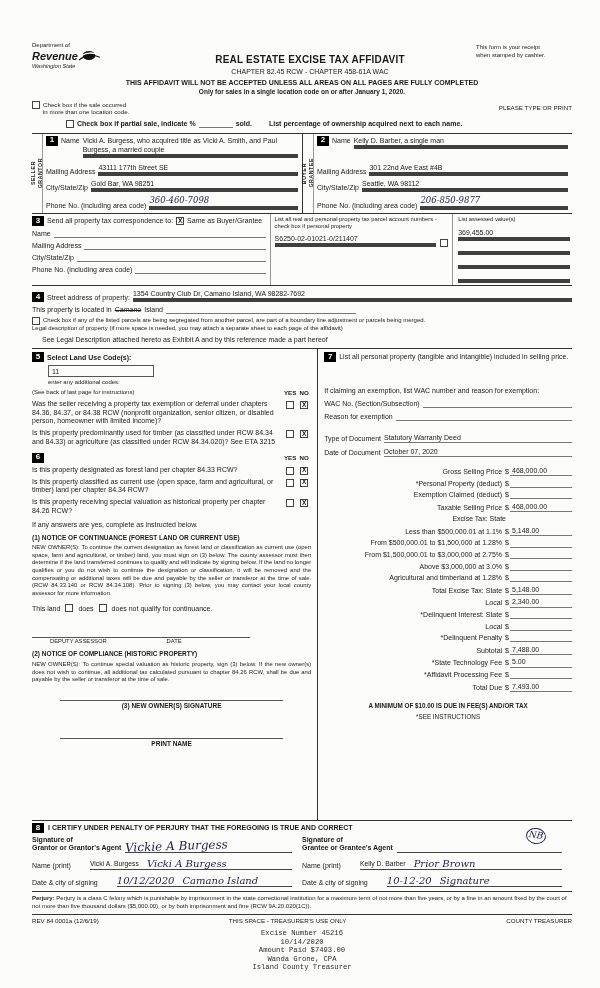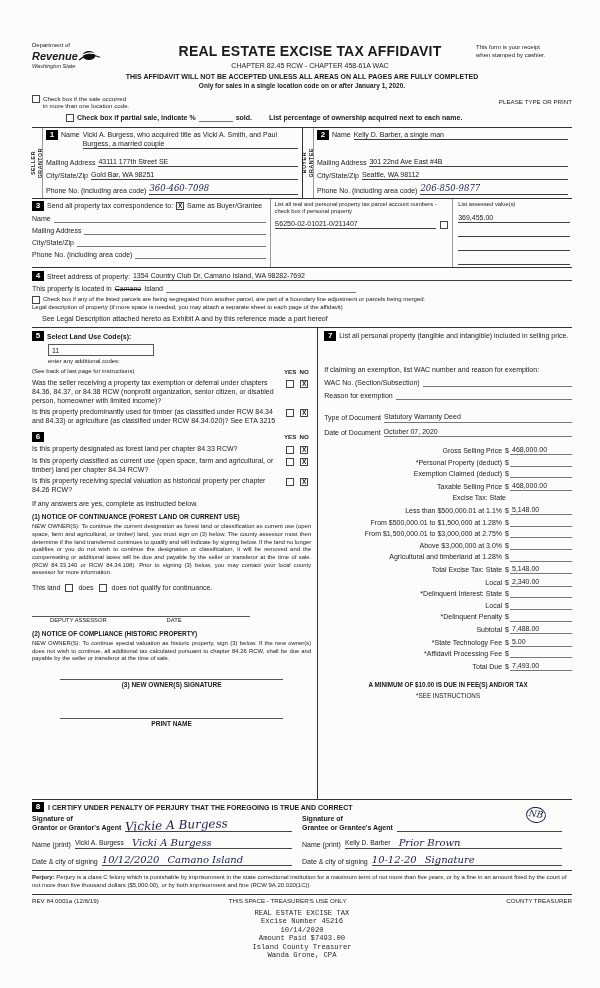--- a/index.html
+++ b/index.html
@@ -10,34 +10,34 @@
     padding:42px 28px 0 32px; font-size:7px; line-height:1.3; overflow:hidden;
   }
   .b { font-weight:bold; }
   .sm { font-size:6px; }
   .xs { font-size:5.8px; }
   .row { display:flex; align-items:flex-end; gap:3px; }
   .cb { display:inline-flex; align-items:center; justify-content:center; flex:none;
         width:8px; height:8px; border:1px solid #444; background:#fff;
         font-size:6.5px; font-weight:bold; line-height:1; }
   .fill { flex:1; border-bottom:1px solid #777; min-height:8px; }
-  .u { border-bottom:1px solid #404040; }
+  .u { border-bottom:4px solid #404040; }
   .badge { display:inline-flex; align-items:center; justify-content:center; flex:none;
            width:12px; height:10px; background:#000; color:#fff; font-weight:bold; font-size:8px; }
   .hw { font-family:"DejaVu Serif", serif; font-style:italic; color:#232356; }
 
   
   .hdr { display:flex; align-items:flex-start; }
   .logo { width:112px; line-height:1.1; }
   .logo-sub { font-size:6px; }
   .logo-main { display:flex; align-items:center; gap:0; }
   .logo-rev { font-size:11px; font-weight:bold; font-style:italic; }
   .logo-sub2 { font-size:5.5px; font-style:italic; }
   .hdr-c { flex:1; text-align:center; }
-  .title { font-size:14px; letter-spacing:.2px; }
+  .title { font-size:10px; letter-spacing:.2px;margin-top:11px; }
   .chapter { font-size:7px; margin-top:1px; }
   .hdr-r { width:96px; font-size:6px; text-align:left; line-height:1.25; padding-top:2px; }
   .warn { text-align:center; font-size:7px; margin-top:2px; }
   .only { text-align:center; font-size:6.5px; margin-top:1px; }
 
   .toprow1 { display:flex; align-items:flex-start; gap:3px; margin-top:4px; }
   .ml-text { font-size:6.2px; line-height:1.2; }
   .please { margin-left:auto; font-size:6.2px; align-self:center; }
   .toprow2 { display:flex; align-items:flex-end; gap:3px; margin-top:3px; padding-left:34px; }
   .pct { max-width:34px; }
@@ -116,21 +116,21 @@
 
   
   .sec8 { border-bottom:1px solid #333; padding:2px 0 4px; }
   .s8hdr { display:flex; align-items:center; gap:4px; }
   .s8cols { display:flex; margin-top:3px; }
   .s8col { width:50%; position:relative; padding-right:10px; }
   .sigrow { display:flex; align-items:flex-end; gap:4px; }
   .siglabel { line-height:1.2; flex:none; }
   .sigarea { flex:1; border-bottom:1px solid #444; min-height:16px; display:flex; align-items:flex-end; }
   .sig { font-size:12px; line-height:1; transform:rotate(-2deg); }
-  .nrow, .drow { display:flex; align-items:flex-end; gap:4px; margin-top:6px; }
+  .nrow, .drow { display:flex; align-items:flex-end; gap:19px; margin-top:6px; }
   .nfill { flex:1; border-bottom:1px solid #444; min-height:9px; display:flex; align-items:flex-end; gap:8px; }
   .hw-name { font-size:10px; line-height:1; }
   .hw-date { font-size:10px; line-height:1; }
   .typed { font-size:6.8px; }
   .nb { position:absolute; top:-8px; right:26px; width:20px; height:16px; border:1px solid #232356;
         border-radius:50%; display:flex; align-items:center; justify-content:center;
         font-size:9px; transform:rotate(8deg); }
 
   .perjury { border-top:0; padding:3px 0 4px; font-size:6px; line-height:1.3; }
   .footer { border-top:1px solid #333; display:flex; align-items:center; padding-top:2px; font-size:6.2px; }
@@ -603,21 +603,20 @@
     <span>Perjury is a class C felony which is punishable by imprisonment in the state correctional institution for a maximum term of not more than five years, or by a fine in an amount fixed by the court of not more than five thousand dollars ($5,000.00), or by both imprisonment and fine (RCW 9A.20.020(1C)).</span>
   </div>
 
   <div class="footer">
     <span>REV 84 0001a (12/6/19)</span>
     <span class="f2">THIS SPACE - TREASURER'S USE ONLY</span>
     <span class="f3">COUNTY TREASURER</span>
   </div>
 
   <div class="stamp">
-    <div>REAL ESTATE EXCISE TAX</div>
     <div>Excise Number 45216</div>
     <div>10/14/2020</div>
     <div>Amount Paid $7493.00</div>
+    <div>Wanda Grone, CPA</div>
     <div>Island County Treasurer</div>
-    <div>Wanda Grone, CPA</div>
   </div>
 
 </div>
 
 </body></html>

